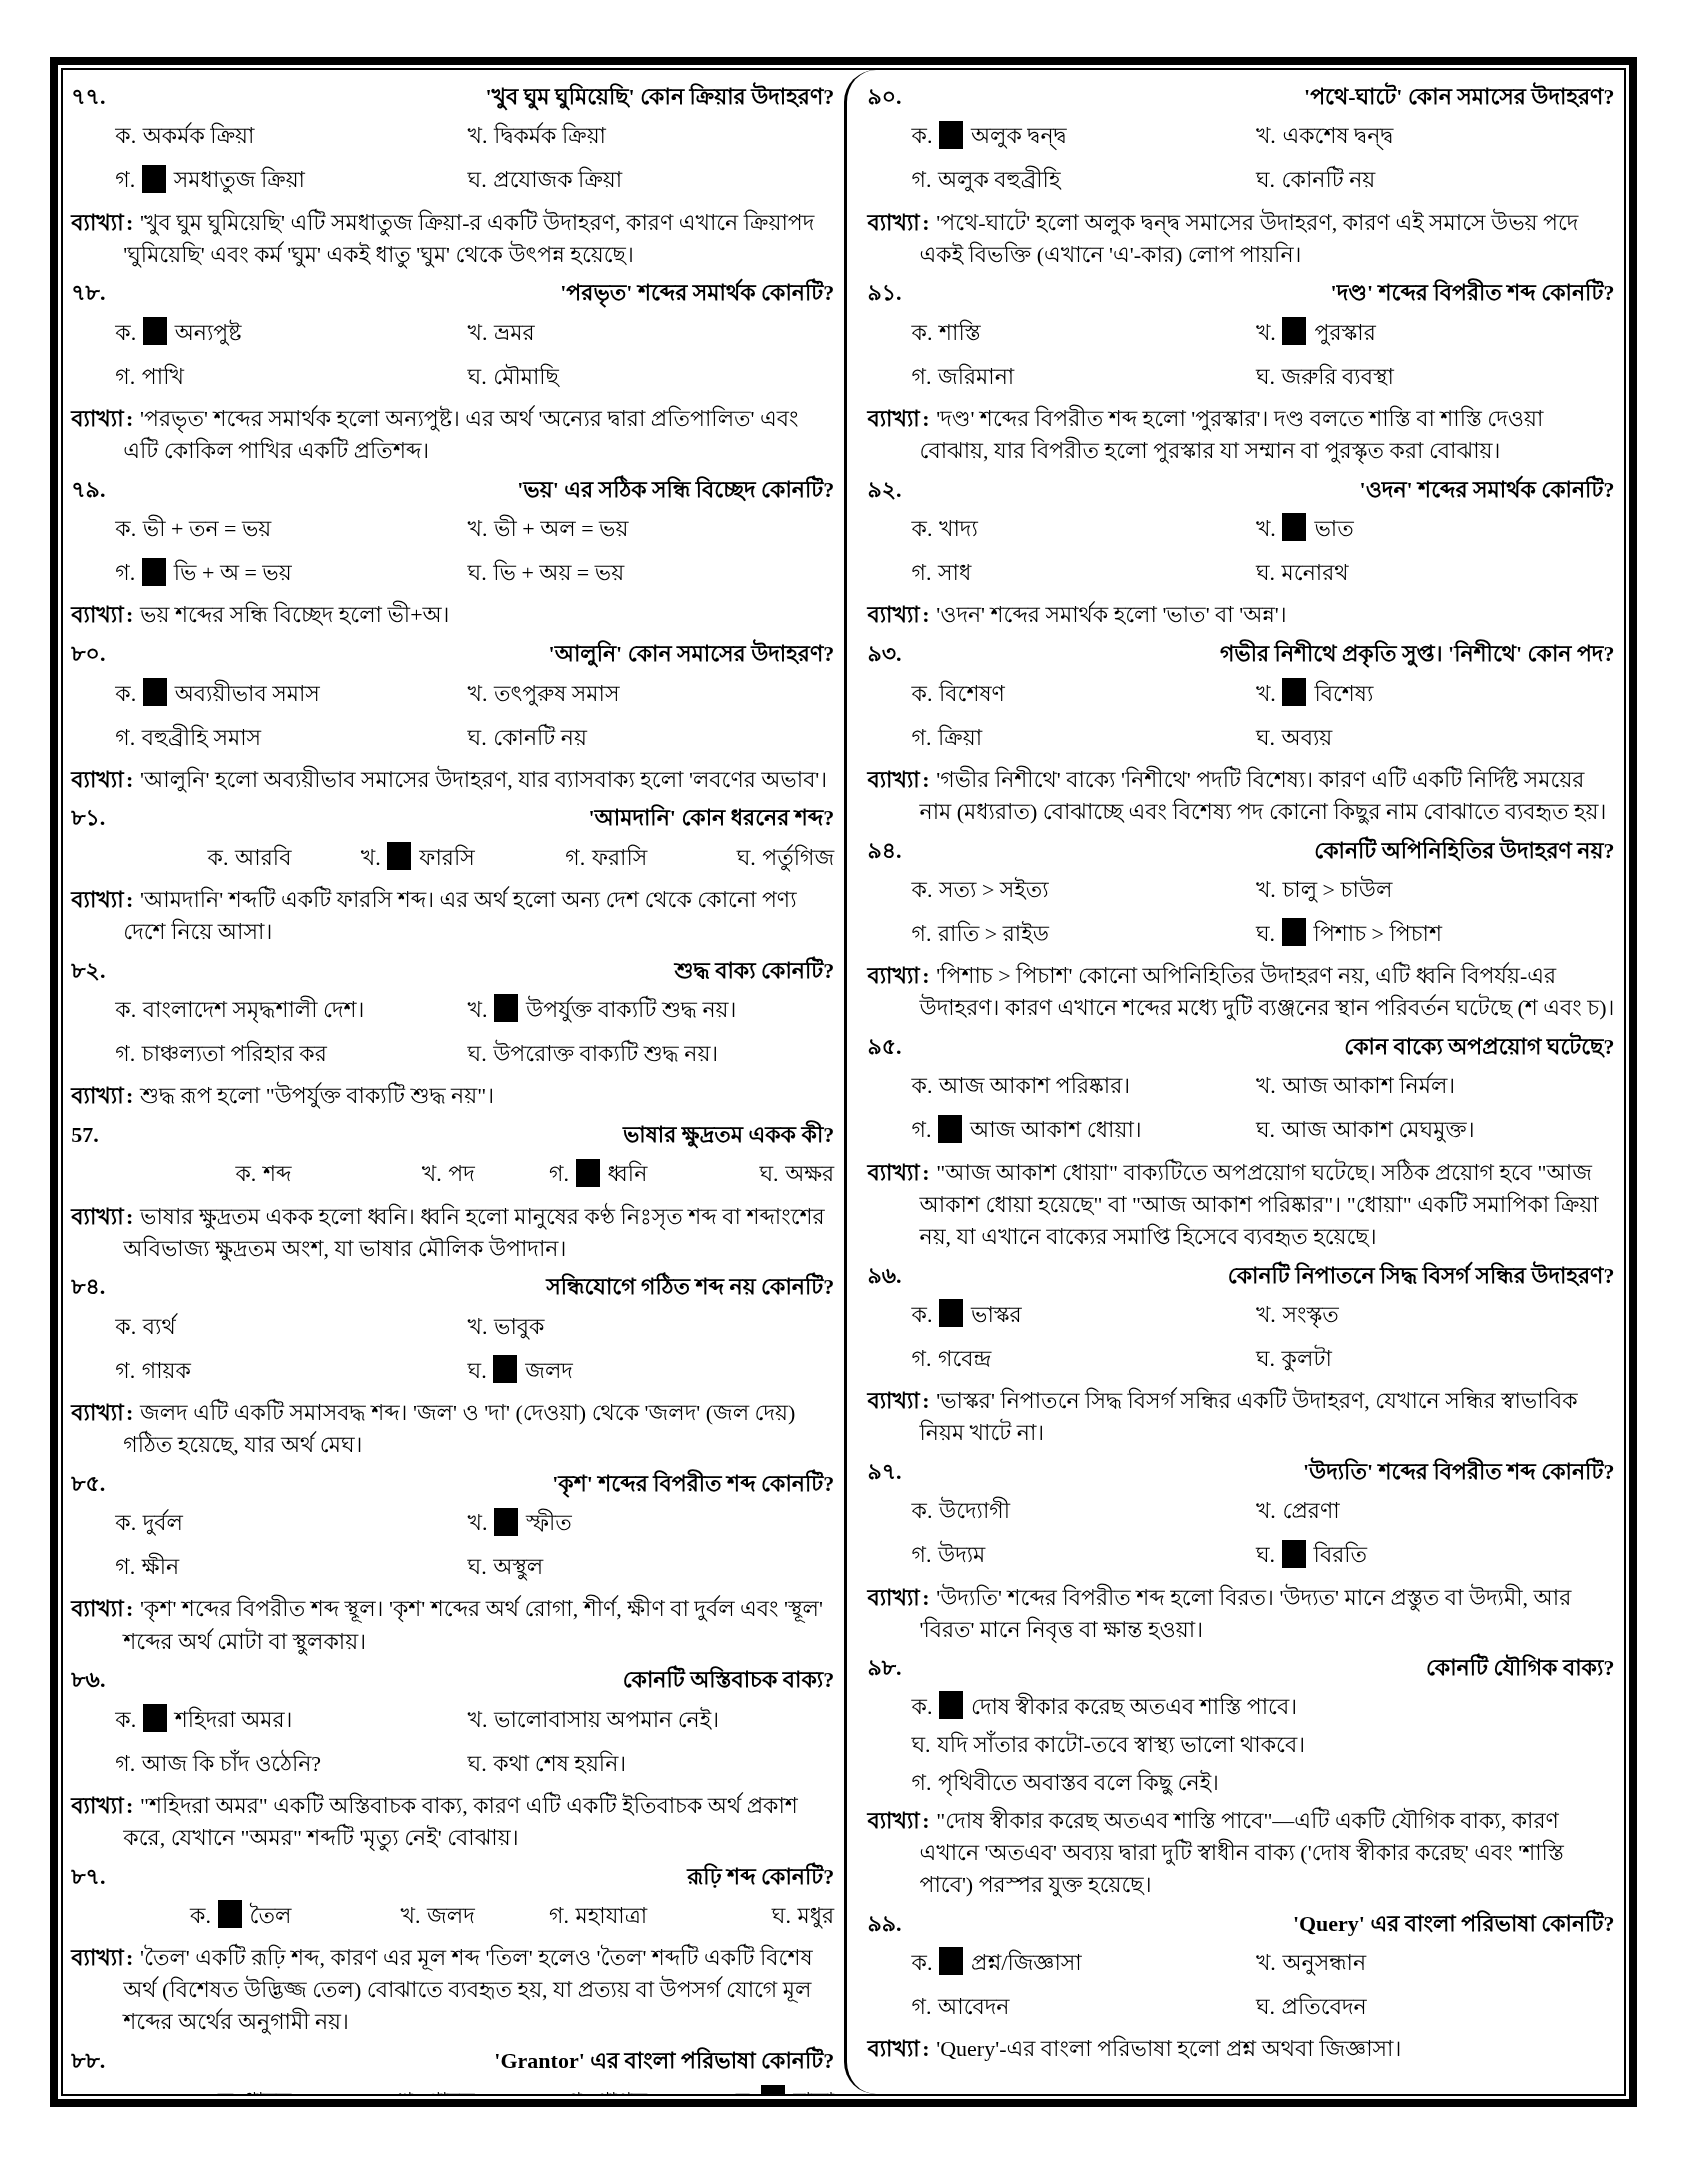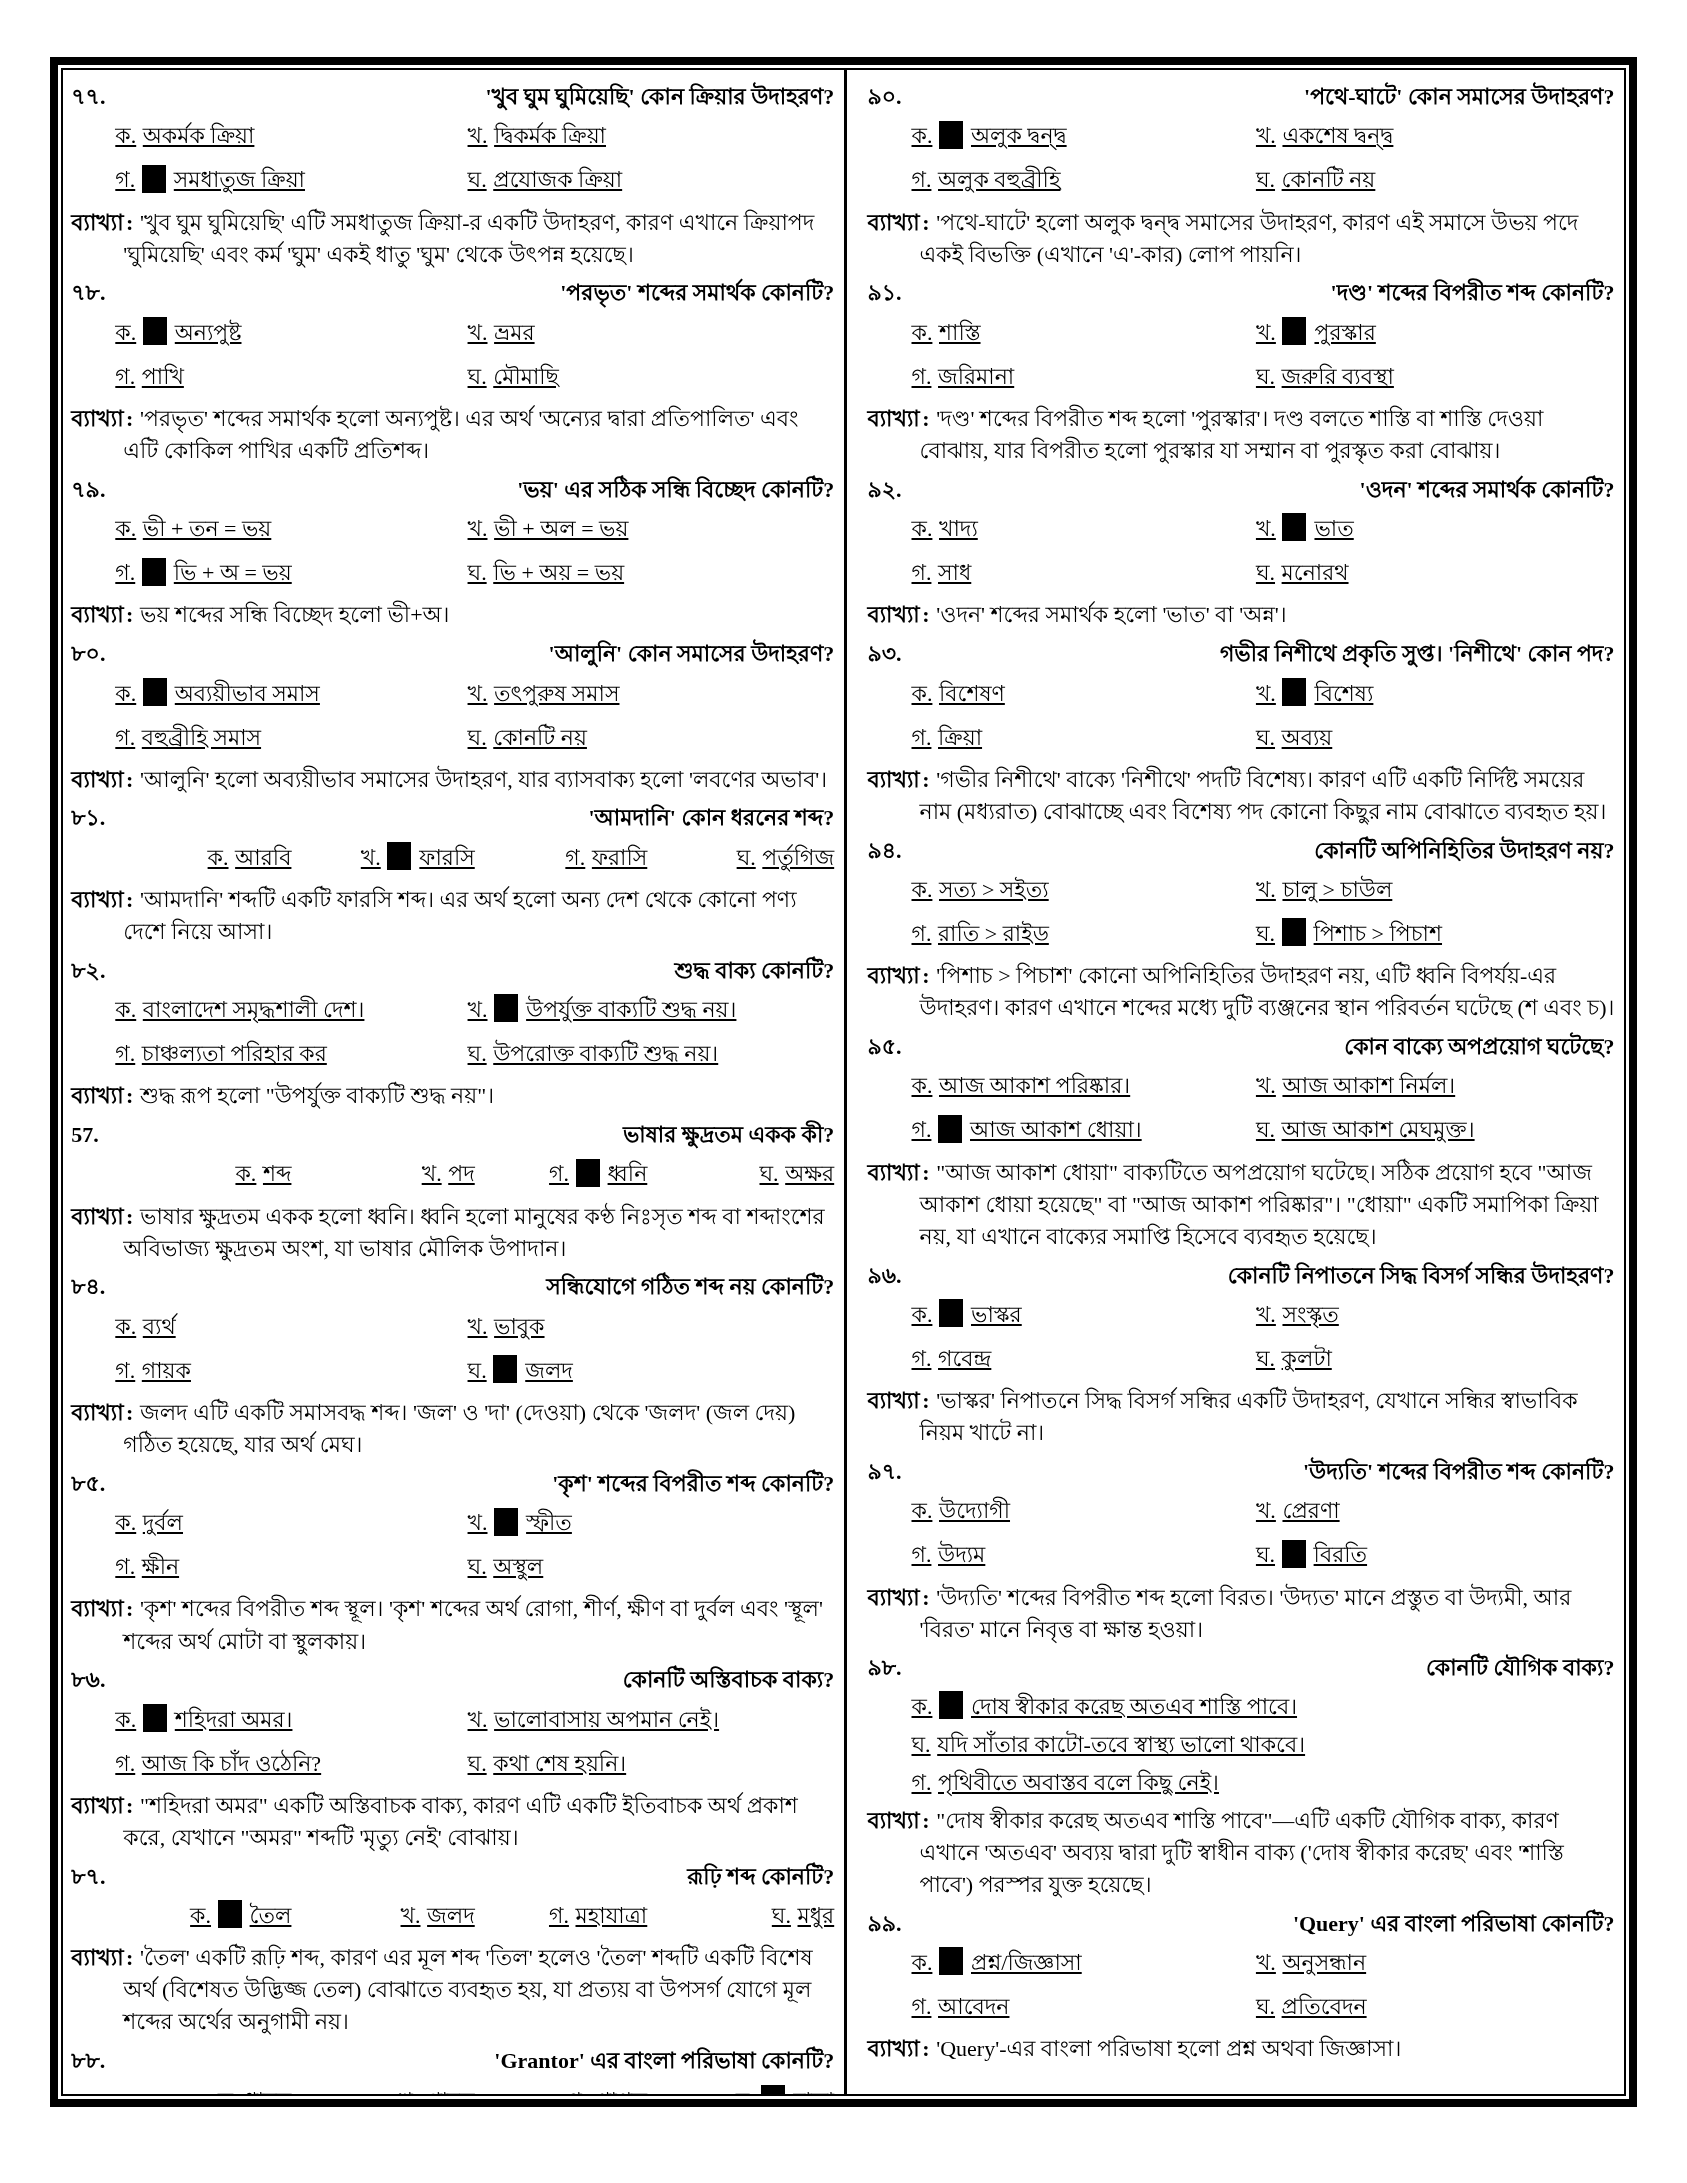--- a/index.html
+++ b/index.html
@@ -12,26 +12,26 @@
     border:8px solid #000;box-sizing:border-box;padding:3.3px;
   }
   .frame-inner{
     border:2.6px solid #000;box-sizing:border-box;height:100%;
     display:flex;overflow:hidden;
   }
   .col{
     width:50%;box-sizing:border-box;padding:10.6px 9.3px 6.6px 8px;
     font-size:22px;line-height:1.46;
   }
-  .col-right{border-left:3.3px solid #000;padding-left:21px;}
+  .col-right{border-left:3.3px solid #000;padding-left:21px;border-radius:32px;}
   .q-head{display:flex;font-weight:bold;margin:6.6px 0 1.3px;}
   .q:first-child .q-head{margin-top:0;}
   .q-num{flex:0 0 53px;}
   .q-text{flex:1;text-align:right;}
-  .opts{padding-left:44px;text-decoration:underline;}
+  .opts{padding-left:44px;}
   .opts.two{display:grid;grid-template-columns:49% 51%;}
   .opts.four{display:grid;grid-template-columns:24.5% 25.5% 24% 26%;text-align:right;}
   .opts.one{display:block;}
   .opt{margin:6px 0;}
   .opt-label{margin-right:6.6px;}
   .mark{
     display:inline-block;width:24px;height:28px;background:#000;
     vertical-align:-5.3px;margin-right:8px;
   }
   .expl{margin:4px 0 2.6px;padding-left:52px;text-indent:-52px;}

